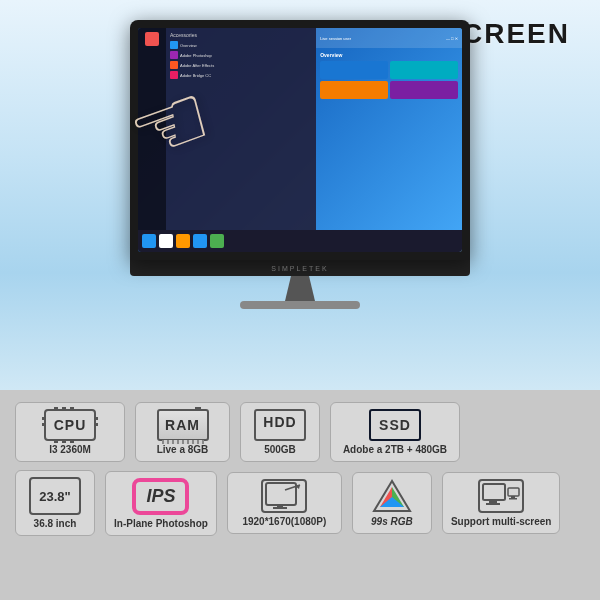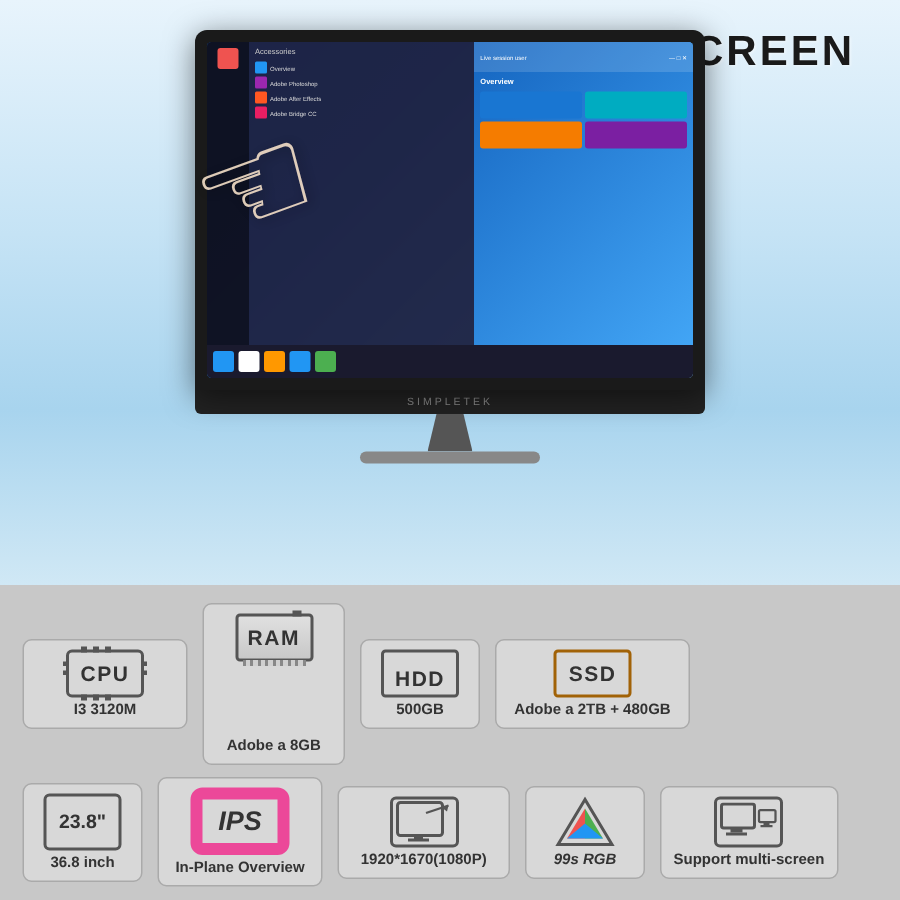--- a/index.html
+++ b/index.html
@@ -378,28 +378,28 @@
 
     
     .hdd-box {
       border: 2px solid #555;
       border-radius: 3px;
       padding: 3px 6px;
       margin-bottom: 3px;
       min-width: 52px;
       min-height: 32px;
       display: flex;
-      align-items: flex-end;
+      align-items: flex-start;
       justify-content: center;
       position: relative;
     }
 
     
     .ssd-box {
-      border: 2px solid #a16207;
+      border: 2px solid #0f172a;
       border-radius: 3px;
       padding: 3px 8px;
       margin-bottom: 3px;
       min-width: 52px;
       min-height: 32px;
       display: flex;
       align-items: center;
       justify-content: center;
     }
   </style>
@@ -494,30 +494,30 @@
         <div class="cpu-notches-left">
           <div class="cpu-notch-v"></div>
           <div class="cpu-notch-v"></div>
         </div>
         <div class="cpu-notches-right">
           <div class="cpu-notch-v"></div>
           <div class="cpu-notch-v"></div>
         </div>
         <span class="spec-icon-label">CPU</span>
       </div>
-      <div class="spec-value">I3 3120M</div>
-    </div>
-
-    <div class="spec-card" style="min-width:95px;gap:48px;">
+      <div class="spec-value">I3 2360M</div>
+    </div>
+
+    <div class="spec-card" style="min-width:95px;">
       <div class="ram-box">
         <div class="ram-notch-top"></div>
         <div class="ram-pin-row"></div>
         <span class="spec-icon-label">RAM</span>
       </div>
-      <div class="spec-value">Adobe a 8GB</div>
+      <div class="spec-value">Live a 8GB</div>
     </div>
 
     <div class="spec-card" style="min-width:80px;">
       <div class="hdd-box">
         <span class="spec-icon-label">HDD</span>
       </div>
       <div class="spec-value">500GB</div>
     </div>
 
     <div class="spec-card" style="min-width:130px;">
@@ -531,24 +531,24 @@
   <div class="specs-row">
 
     <div class="spec-card" style="min-width:80px;">
       <div class="spec-icon-box" style="min-width:52px;min-height:38px;">
         <span style="font-size:13px;font-weight:900;color:#333;">23.8"</span>
       </div>
       <div class="spec-value">36.8 inch</div>
     </div>
 
     <div class="spec-card" style="min-width:110px;">
-      <div style="border:8px solid #ec4899;border-radius:8px;padding:4px 10px;margin-bottom:3px;">
+      <div style="border:4px solid #ec4899;border-radius:8px;padding:4px 10px;margin-bottom:3px;">
         <span style="font-size:18px;font-weight:900;font-style:italic;color:#333;">IPS</span>
       </div>
-      <div class="spec-value">In-Plane Overview</div>
+      <div class="spec-value">In-Plane Photoshop</div>
     </div>
 
     <div class="spec-card" style="min-width:115px;">
       <div style="border:2px solid #555;border-radius:4px;width:46px;height:34px;display:flex;align-items:center;justify-content:center;margin-bottom:3px;position:relative;">
 
         <svg width="38" height="28" viewBox="0 0 38 28">
           <rect x="1" y="1" width="30" height="22" rx="2" fill="none" stroke="#555" stroke-width="2"></rect>
           <rect x="12" y="23" width="6" height="3" fill="#555"></rect>
           <rect x="8" y="25" width="14" height="2" fill="#555"></rect>
           <line x1="20" y1="8" x2="35" y2="3" stroke="#555" stroke-width="1.5"></line>

